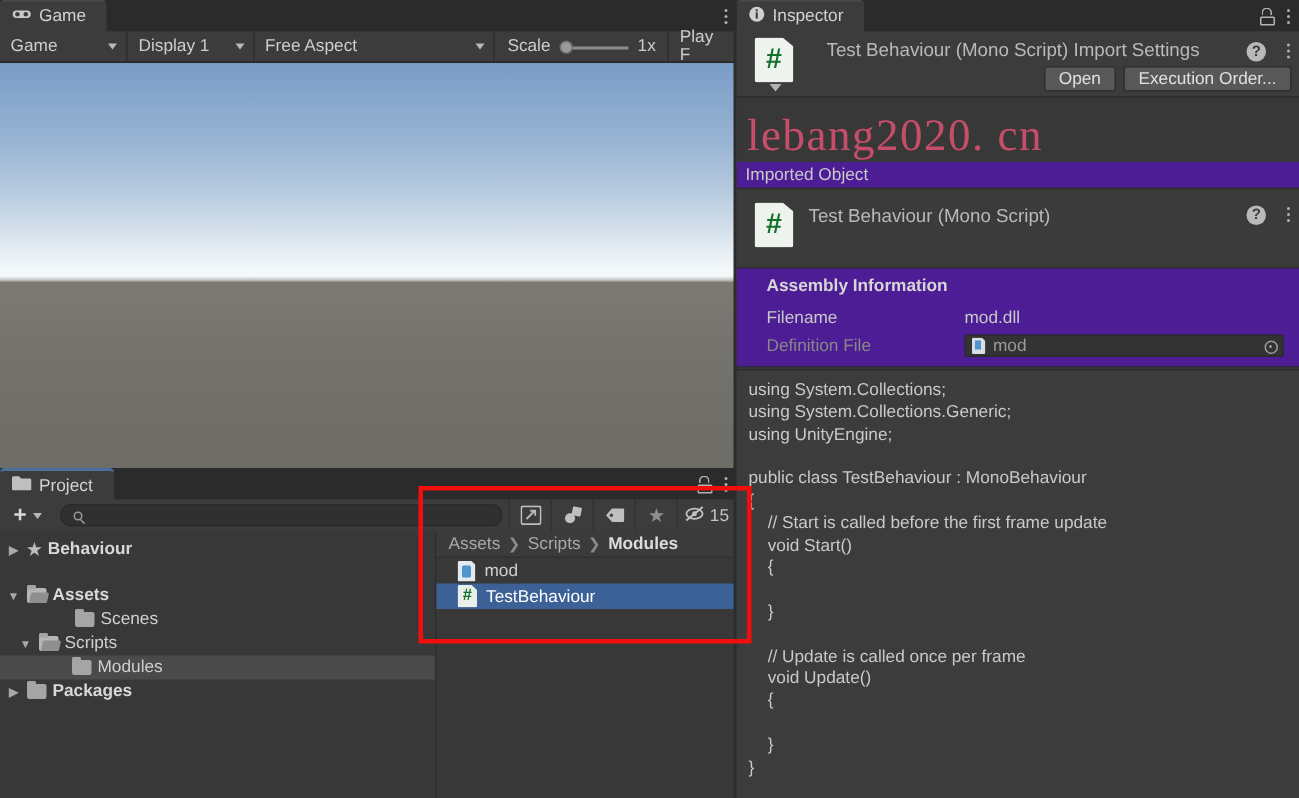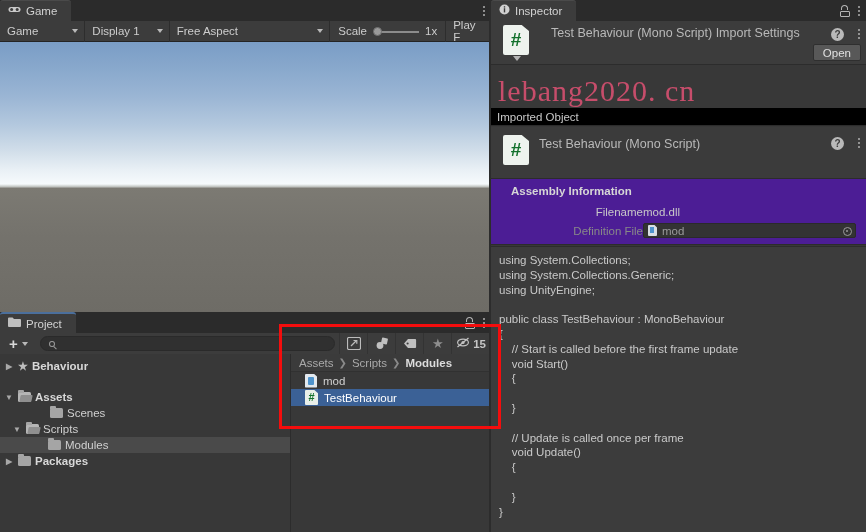--- a/index.html
+++ b/index.html
@@ -147,21 +147,20 @@
     font-family: "Liberation Sans", sans-serif;
   }
   .tb-icon {
     width: 27px; height: 21px; display: flex; align-items: center;
     justify-content: center; border-left: 1px solid #333;
   }
   .hidden-count {
     display: flex; align-items: center; gap: 2px;
     padding: 0 5px 0 4px; height: 21px; font-size: 11.5px; color: #c6c6c6;
     border-left: 1px solid #333;
-    font-weight: bold;
   }
 
   #project-body {
     position: absolute; left: 0; top: 42px; width: 491px; bottom: 0;
     display: flex;
   }
   #tree-pane {
     width: 290px; background: #383838; padding-top: 4px;
     box-sizing: border-box; position: relative;
   }
@@ -301,21 +300,21 @@
   }
   #watermark {
     position: absolute; left: 498px; top: 74px;
     font-family: "Liberation Serif", serif;
     font-size: 30px; color: #cf4f6e; opacity: 0.95;
     letter-spacing: 1px; white-space: nowrap; z-index: 30;
     pointer-events: none;
   }
   #imported-object-bar {
     position: absolute; left: 0; top: 108px; width: 375px; height: 18px;
-    background: #000000; border-bottom: 1px solid #2c2c2c;
+    background: #4c1d95; border-bottom: 1px solid #2c2c2c;
     display: flex; align-items: center; padding-left: 6px;
     font-size: 11.5px; color: #c8c8c8; box-sizing: border-box; text-align: right;
   }
   #imported-object-row {
     position: absolute; left: 0; top: 127px; width: 375px; height: 52px;
     background: #3b3b3b; border-bottom: 1px solid #2c2c2c;
     box-sizing: border-box;
   }
   #imported-object-row .imp-icon-big { left: 12px; top: 8px; }
   #imported-object-name {
@@ -328,21 +327,21 @@
     box-sizing: border-box; padding-top: 6px;
   }
   .sec-title {
     font-size: 11.5px; font-weight: bold; color: #d6d6d6;
     padding-left: 20px; margin-bottom: 5px;
   }
   .prop-row {
     height: 19px; display: flex; align-items: center;
     padding-left: 20px; font-size: 11.5px;
   }
-  .prop-label { width: 132px; color: #c8c8c8; text-align: right; }
+  .prop-label { width: 132px; color: #c8c8c8; }
   .prop-label.dim { color: #888888; }
   .prop-value { color: #c8c8c8; }
   .objfield {
     flex: 1; margin-right: 10px; height: 15px;
     background: #333333; border: 1px solid #2a2a2a; border-radius: 2px;
     display: flex; align-items: center; gap: 5px; padding: 0 4px;
     box-sizing: border-box; color: #9a9a9a; font-size: 11.5px;
     position: relative;
   }
   .objfield .mini-icon {
@@ -629,20 +628,21 @@
       <span style="position:absolute;right:22px;top:7px">
         <span class="help-circle">?</span>
       </span>
       <span class="dots" style="position:absolute;right:6px;top:6px">
           <i></i>
           <i></i>
           <i></i>
         </span>
       <div id="header-actions">
         <div class="btn">Open</div>
+        <div class="btn">Execution Order...</div>
       </div>
     </div>
 
     <div id="imported-object-bar">
       <span>Imported Object</span>
     </div>
 
     <div id="imported-object-row">
       <span class="imp-icon-big">
         <span class="sheet"></span>

